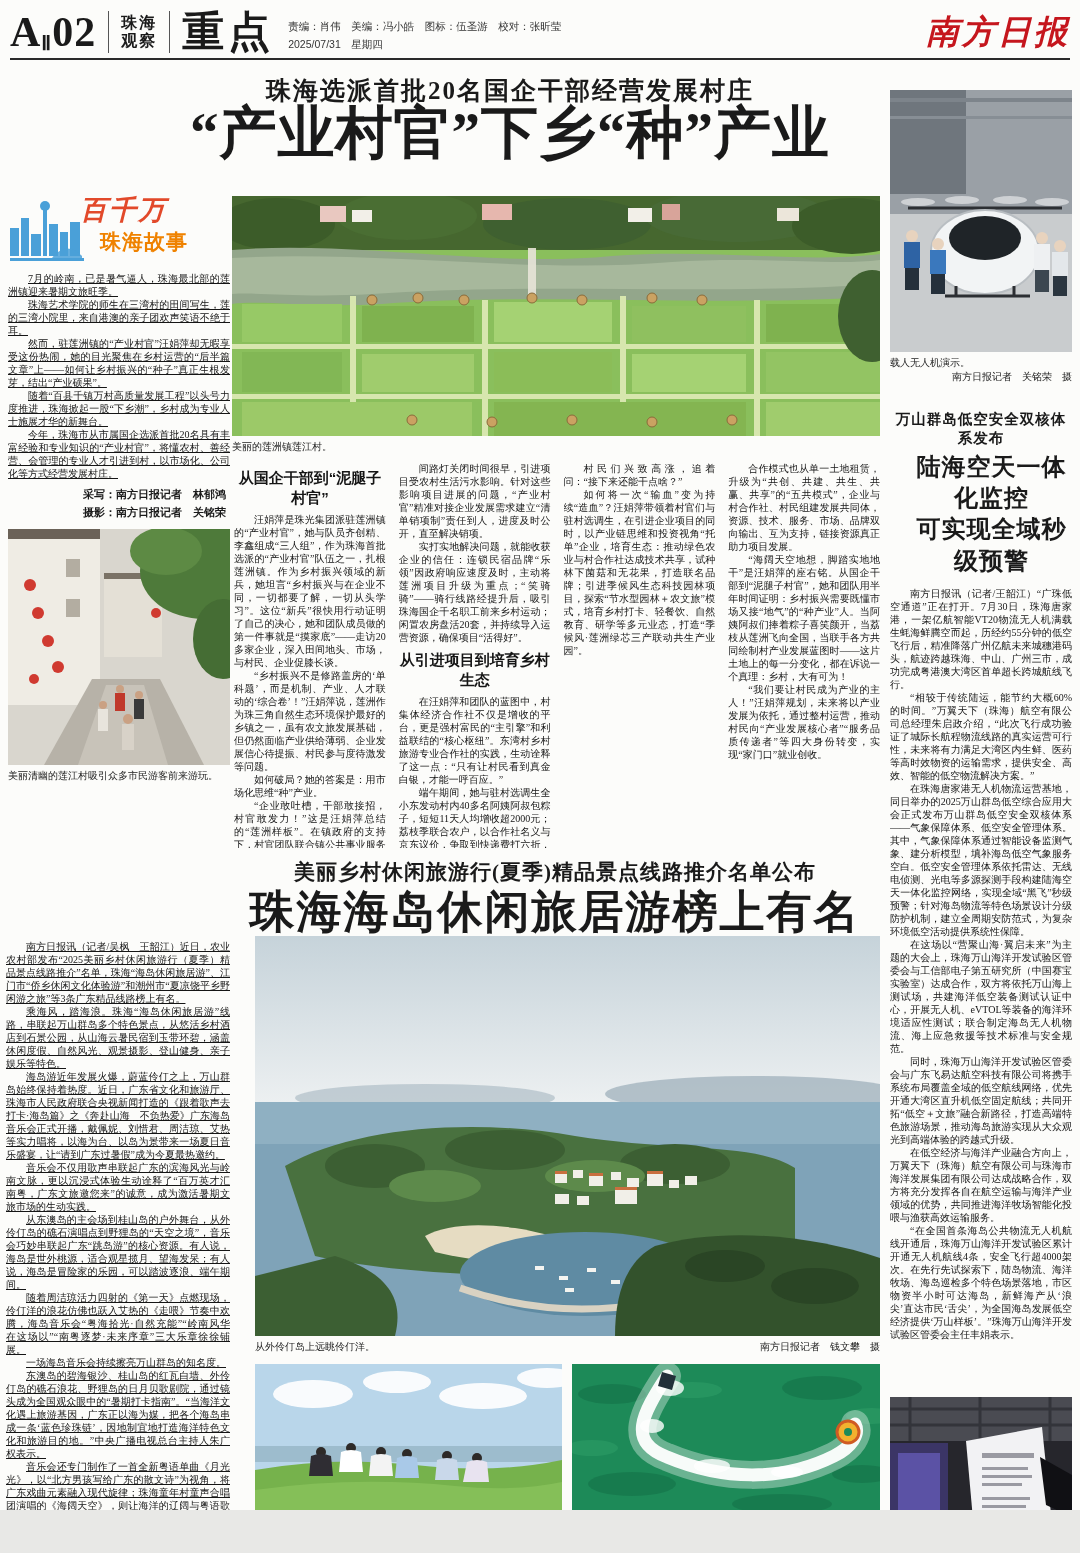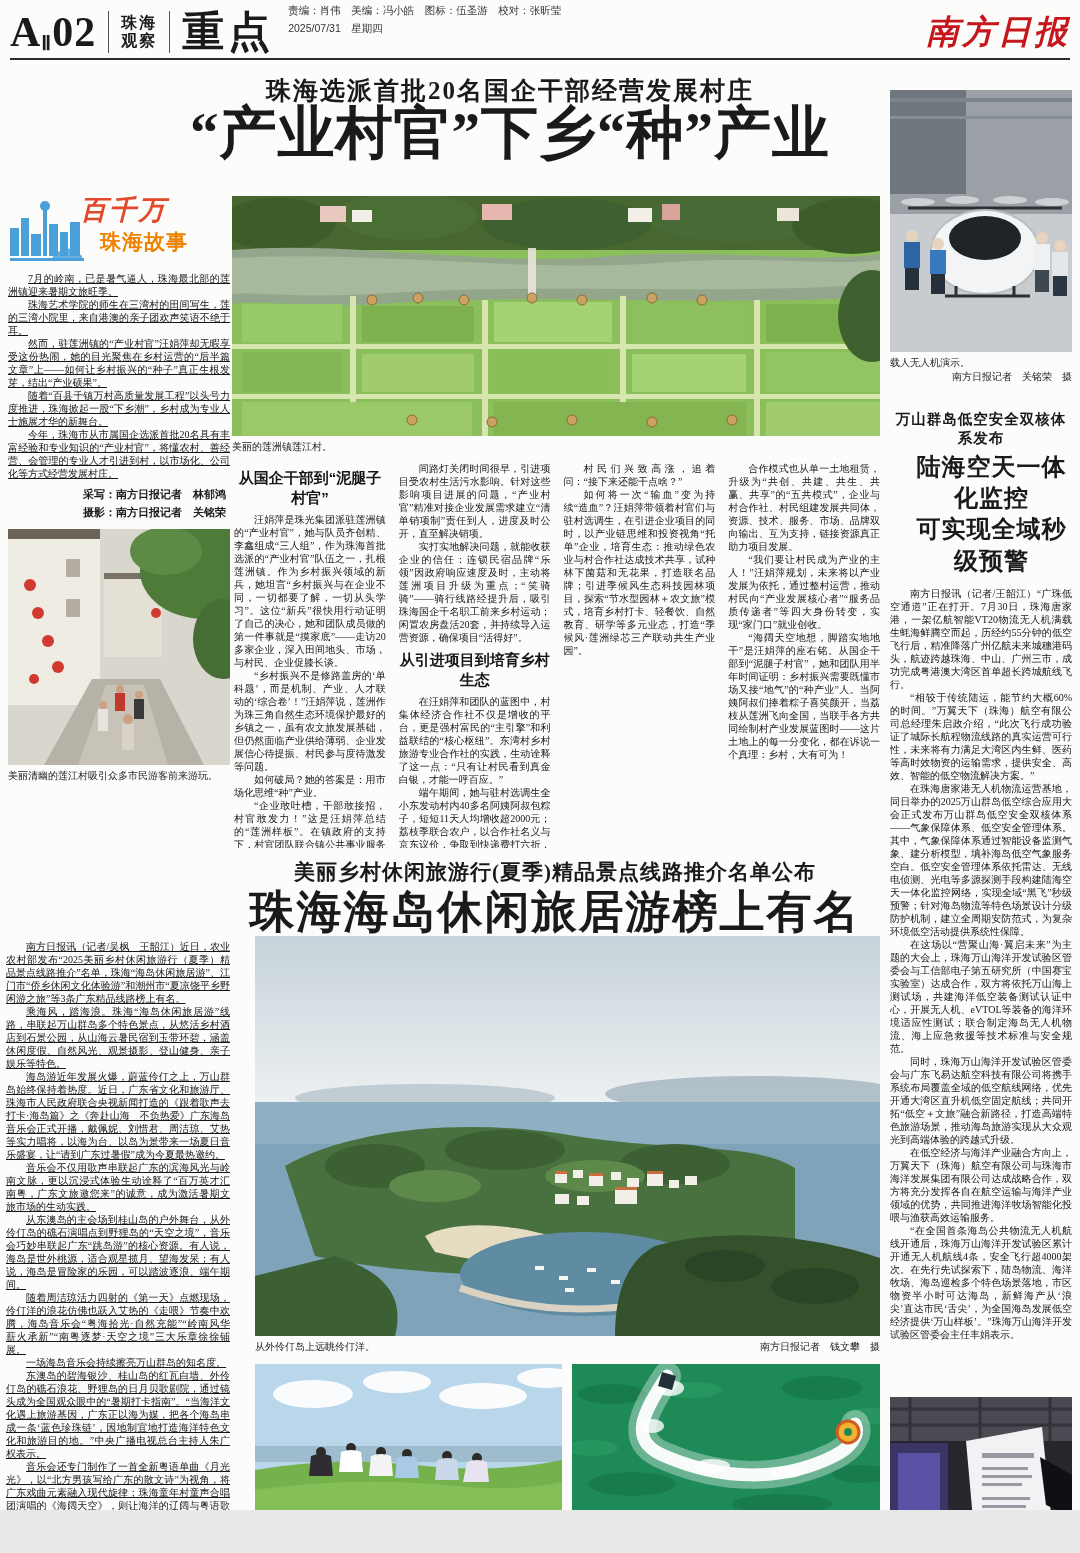--- a/index.html
+++ b/index.html
@@ -5,21 +5,21 @@
   html,body{margin:0;padding:0;background:#e8e8e6;}
   .page{position:relative;width:1080px;height:1510px;background:#fcfcfa;margin:0 auto;
         font-family:"Liberation Serif",serif;color:#1a1a1a;overflow:hidden;}
   
   .masthead{position:absolute;top:6px;left:10px;right:10px;height:52px;display:flex;align-items:center;}
   .pageno{font-size:42px;font-weight:700;letter-spacing:1px;line-height:1;}
   .pageno .sub{font-size:20px;vertical-align:-4px;}
   .mast-div{width:1px;height:42px;background:#555;margin:0 12px;}
   .sec-label{font-family:"Liberation Sans",sans-serif;font-weight:700;font-size:16px;line-height:1.15;letter-spacing:2px;}
   .sec-focus{font-family:"Liberation Sans",sans-serif;font-weight:900;font-size:42px;line-height:1;letter-spacing:4px;}
-  .credits{margin-left:14px;font-family:"Liberation Sans",sans-serif;font-size:10.5px;color:#333;line-height:1.7;align-self:flex-end;padding-bottom:20px;}
+  .credits{margin-left:14px;font-family:"Liberation Sans",sans-serif;font-size:10.5px;color:#333;line-height:1.7;align-self:flex-end;padding-bottom:4px;}
   .mast-spacer{flex:1;}
   .paper-logo{font-size:33px;font-weight:900;color:#c5161d;letter-spacing:3px;font-style:italic;align-self:flex-start;padding-top:4px;}
   .rule-top{position:absolute;top:58px;left:10px;right:10px;height:0;border-top:2px solid #2a2a2a;}
   
   .body-text{font-size:10px;line-height:1.3;text-align:justify;color:#151515;overflow:hidden;}
   .body-text p{margin:0;text-indent:2em;}
   .caption{font-family:"Liberation Sans",sans-serif;font-size:10px;line-height:1.4;color:#222;}
   .cap-row{display:flex;justify-content:space-between;}
   .subhead{font-family:"Liberation Sans",sans-serif;font-weight:700;font-size:15px;text-align:center;text-indent:0 !important;margin:6px 0 !important;}
   
@@ -232,22 +232,22 @@
     </div>
     <div class="lead-col body-text">
       <div>
           <p>村民们兴致高涨，追着问：“接下来还能干点啥？”</p>
           <p>如何将一次“输血”变为持续“造血”？汪娟萍带领着村官们与驻村选调生，在引进企业项目的同时，以产业链思维和投资视角“托单”企业，培育生态：推动绿色农业与村合作社达成技术共享，试种林下菌菇和无花果，打造联名品牌；引进季候风生态科技园林项目，探索“节水型园林＋农文旅”模式，培育乡村打卡、轻餐饮、自然教育、研学等多元业态，打造“季候风·莲洲绿芯三产联动共生产业园”。</p>
         </div>
     </div>
     <div class="lead-col body-text">
       <div>
           <p>合作模式也从单一土地租赁，升级为“共创、共建、共生、共赢、共享”的“五共模式”，企业与村合作社、村民组建发展共同体，资源、技术、服务、市场、品牌双向输出、互为支持，链接资源真正助力项目发展。</p>
+          <p>“海阔天空地想，脚踏实地地干”是汪娟萍的座右铭。从国企干部到“泥腿子村官”，她和团队用半年时间证明：乡村振兴需要既懂市场又接“地气”的“种产业”人。当阿姨阿叔们捧着粽子喜笑颜开，当荔枝从莲洲飞向全国，当联手各方共同绘制村产业发展蓝图时——这片土地上的每一分变化，都在诉说一个真理：乡村，大有可为！</p>
           <p>“我们要让村民成为产业的主人！”汪娟萍规划，未来将以产业发展为依托，通过整村运营，推动村民向“产业发展核心者”“服务品质传递者”等四大身份转变，实现“家门口”就业创收。</p>
-          <p>“海阔天空地想，脚踏实地地干”是汪娟萍的座右铭。从国企干部到“泥腿子村官”，她和团队用半年时间证明：乡村振兴需要既懂市场又接“地气”的“种产业”人。当阿姨阿叔们捧着粽子喜笑颜开，当荔枝从莲洲飞向全国，当联手各方共同绘制村产业发展蓝图时——这片土地上的每一分变化，都在诉说一个真理：乡村，大有可为！</p>
         </div>
     </div>
   </div>
 
   <div class="right-rail">
     <svg class="rr-photo" viewBox="0 0 182 262" preserveAspectRatio="none">
       <rect width="182" height="262" fill="#c9ccce"></rect>
       <rect width="182" height="124" fill="#9aa0a6"></rect>
       <rect x="0" y="0" width="76" height="104" fill="#6f767d"></rect>
       <rect x="0" y="8" width="182" height="4" fill="#7d848b"></rect>
@@ -329,21 +329,21 @@
   </div>
 
   <div class="bot-kicker">美丽乡村休闲旅游行(夏季)精品景点线路推介名单公布</div>
   <div class="bot-headline">珠海海岛休闲旅居游榜上有名</div>
   <div class="bot-left-col body-text">
       <p>南方日报讯（记者/吴枫　王韶江）近日，农业农村部发布“2025美丽乡村休闲旅游行（夏季）精品景点线路推介”名单，珠海“海岛休闲旅居游”、江门市“侨乡休闲文化体验游”和潮州市“夏凉饶平乡野闲游之旅”等3条广东精品线路榜上有名。</p>
       <p>乘海风，踏海浪。珠海“海岛休闲旅居游”线路，串联起万山群岛多个特色景点，从悠活乡村酒店到石景公园，从山海云暑民宿到玉带环碧，涵盖休闲度假、自然风光、观景摄影、登山健身、亲子娱乐等特色。</p>
       <p>海岛游近年发展火爆，蔚蓝伶仃之上，万山群岛始终保持着热度。近日，广东省文化和旅游厅、珠海市人民政府联合央视新闻打造的《跟着歌声去打卡·海岛篇》之《奔赴山海　不负热爱》广东海岛音乐会正式开播，戴佩妮、刘惜君、周洁琼、艾热等实力唱将，以海为台、以岛为景带来一场夏日音乐盛宴，让“请到广东过暑假”成为今夏最热邀约。</p>
       <p>音乐会不仅用歌声串联起广东的滨海风光与岭南文脉，更以沉浸式体验生动诠释了“百万英才汇南粤，广东文旅邀您来”的诚意，成为激活暑期文旅市场的生动实践。</p>
       <p>从东澳岛的主会场到桂山岛的户外舞台，从外伶仃岛的礁石演唱点到野狸岛的“天空之境”，音乐会巧妙串联起广东“跳岛游”的核心资源。有人说，海岛是世外桃源，适合观星揽月、望海发呆；有人说，海岛是冒险家的乐园，可以踏波逐浪、端午期间。</p>
-      <p>随着周洁琼活力四射的《第一天》点燃现场，伶仃洋的浪花仿佛也跃入艾热的《走喂》节奏中欢腾，海岛音乐会“粤海拾光·自然充能”“岭南风华　薪火承新”“南粤逐梦·天空之境”三大乐章徐徐铺展。</p>
+      <p>随着周洁琼活力四射的《第一天》点燃现场，伶仃洋的浪花仿佛也跃入艾热的《走喂》节奏中欢腾，海岛音乐会“粤海拾光·自然充能”“岭南风华　在这场以”“南粤逐梦·未来序章”三大乐章徐徐铺展。</p>
       <p>一场海岛音乐会持续擦亮万山群岛的知名度。</p>
       <p>东澳岛的碧海银沙、桂山岛的红瓦白墙、外伶仃岛的礁石浪花、野狸岛的日月贝歌剧院，通过镜头成为全国观众眼中的“暑期打卡指南”。“当海洋文化遇上旅游基因，广东正以海为媒，把各个海岛串成一条‘蓝色珍珠链’，因地制宜地打造海洋特色文化和旅游目的地。”中央广播电视总台主持人朱广权表示。</p>
       <p>音乐会还专门制作了一首全新粤语单曲《月光光》，以“北方男孩写给广东的散文诗”为视角，将广东戏曲元素融入现代旋律；珠海童年村童声合唱团演唱的《海阔天空》，则让海洋的辽阔与粤语歌的情怀共振，成为跨越代际的文化共鸣。</p>
     </div>
 
   <svg class="island-photo" viewBox="0 0 625 400" preserveAspectRatio="none">
     <defs>
       <linearGradient id="skyG" x1="0" y1="0" x2="0" y2="1">
         <stop offset="0" stop-color="#c6d3da"></stop>
           <stop offset="1" stop-color="#eef1f2"></stop>

